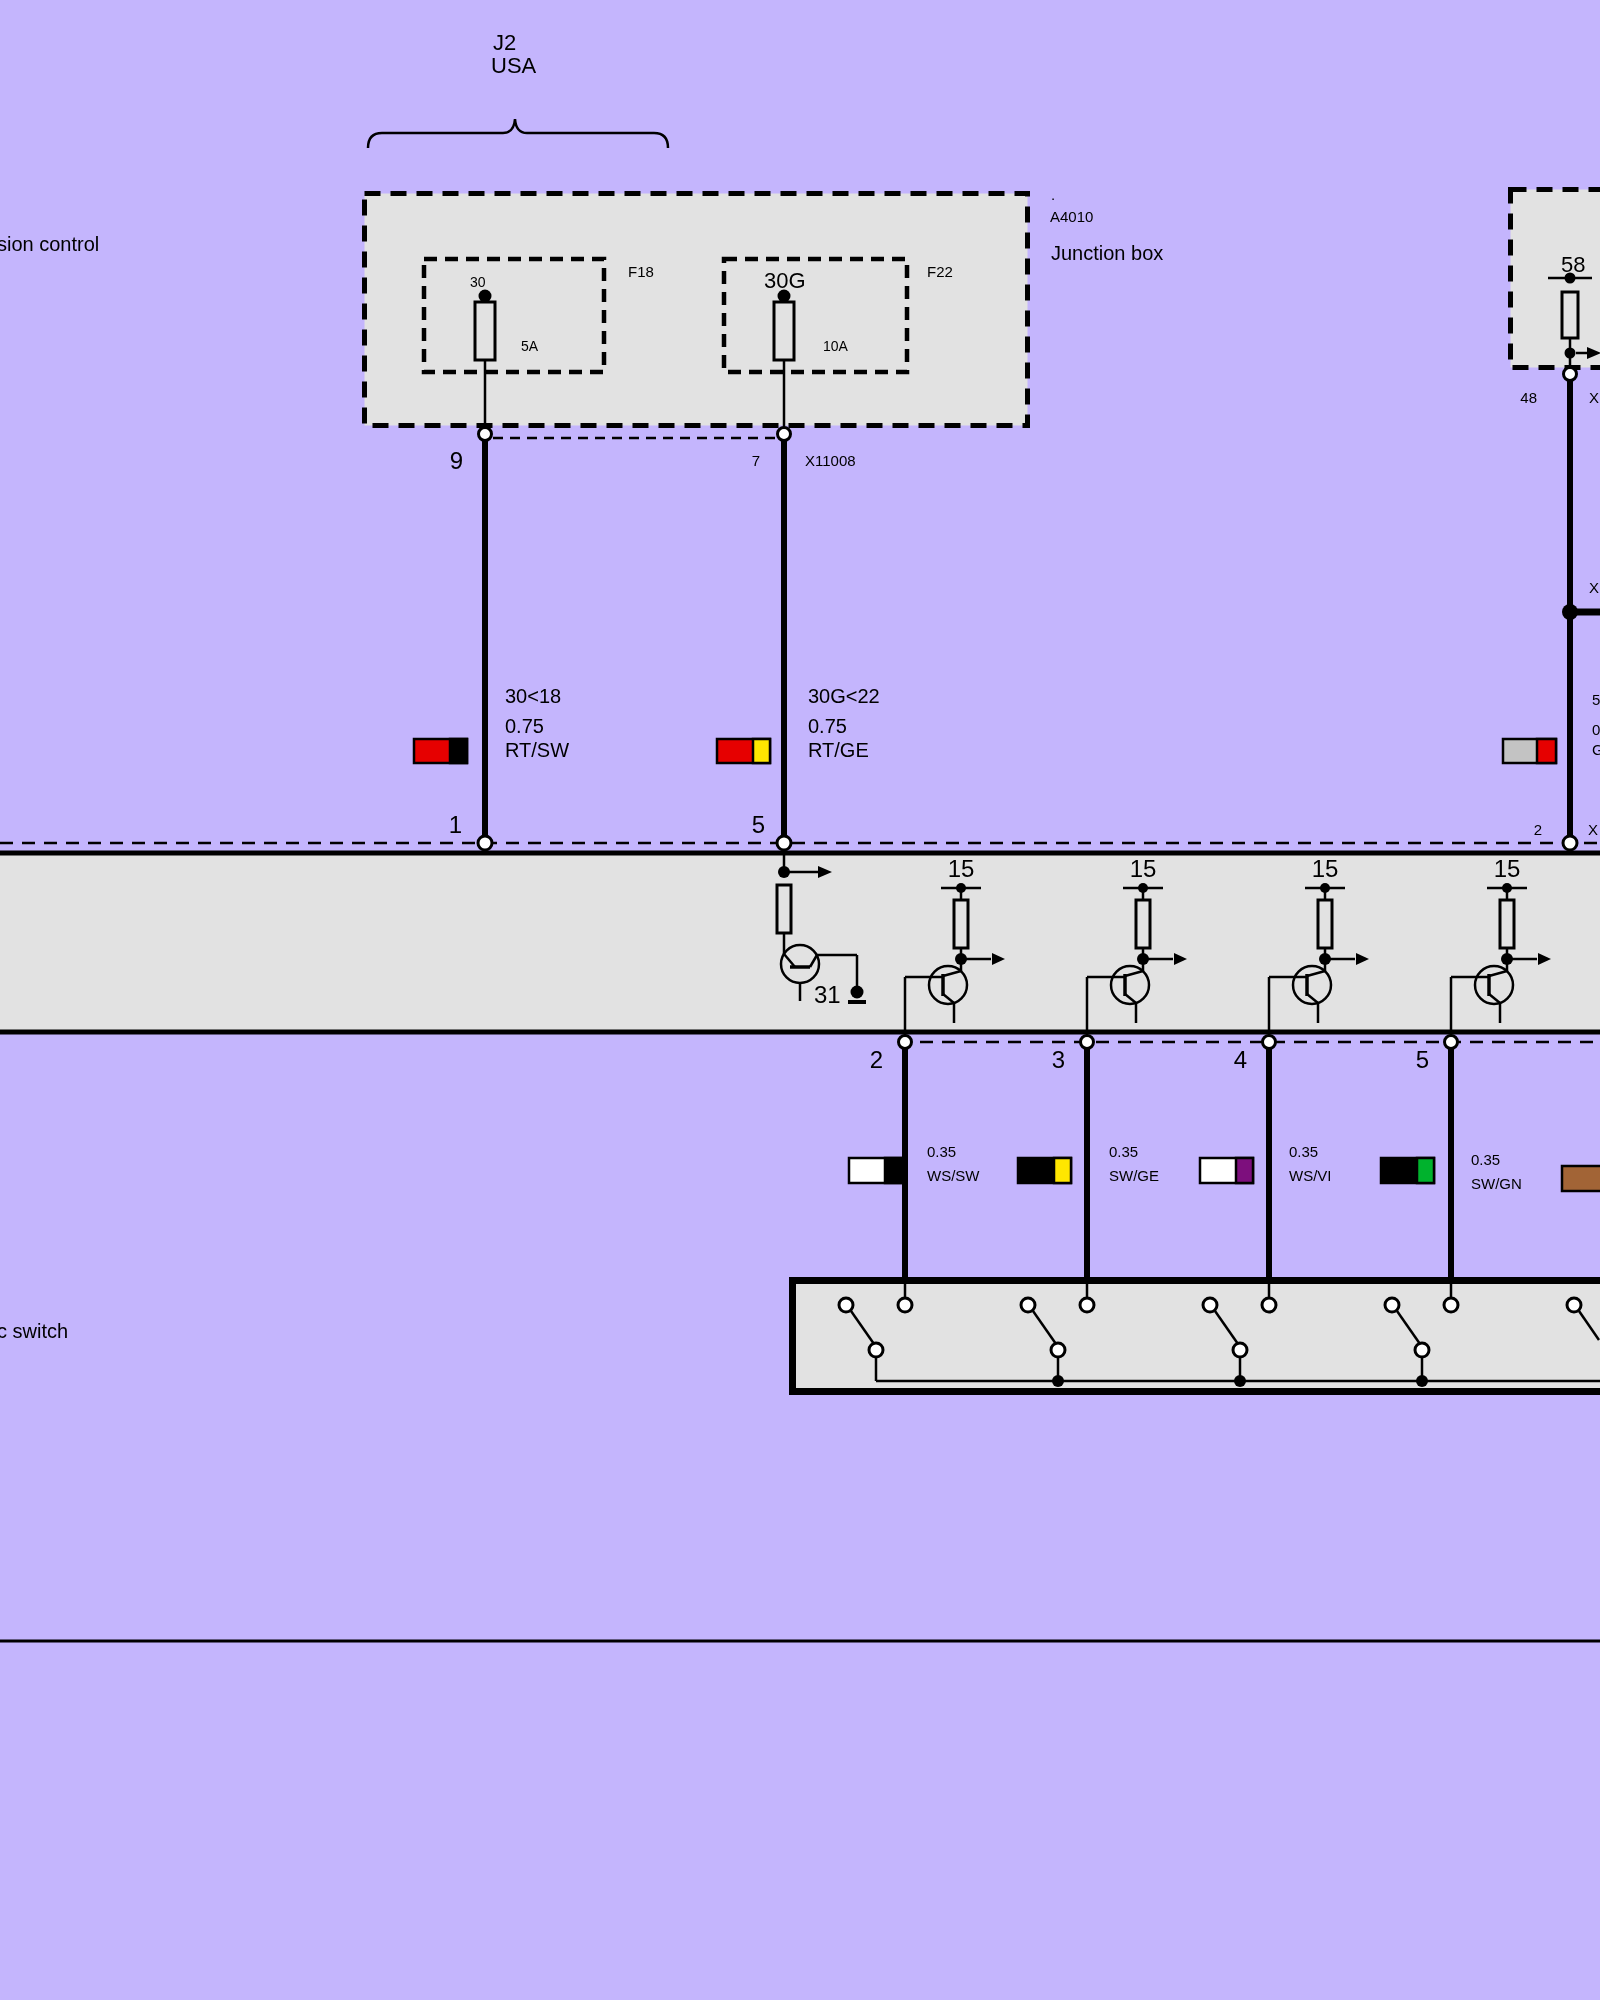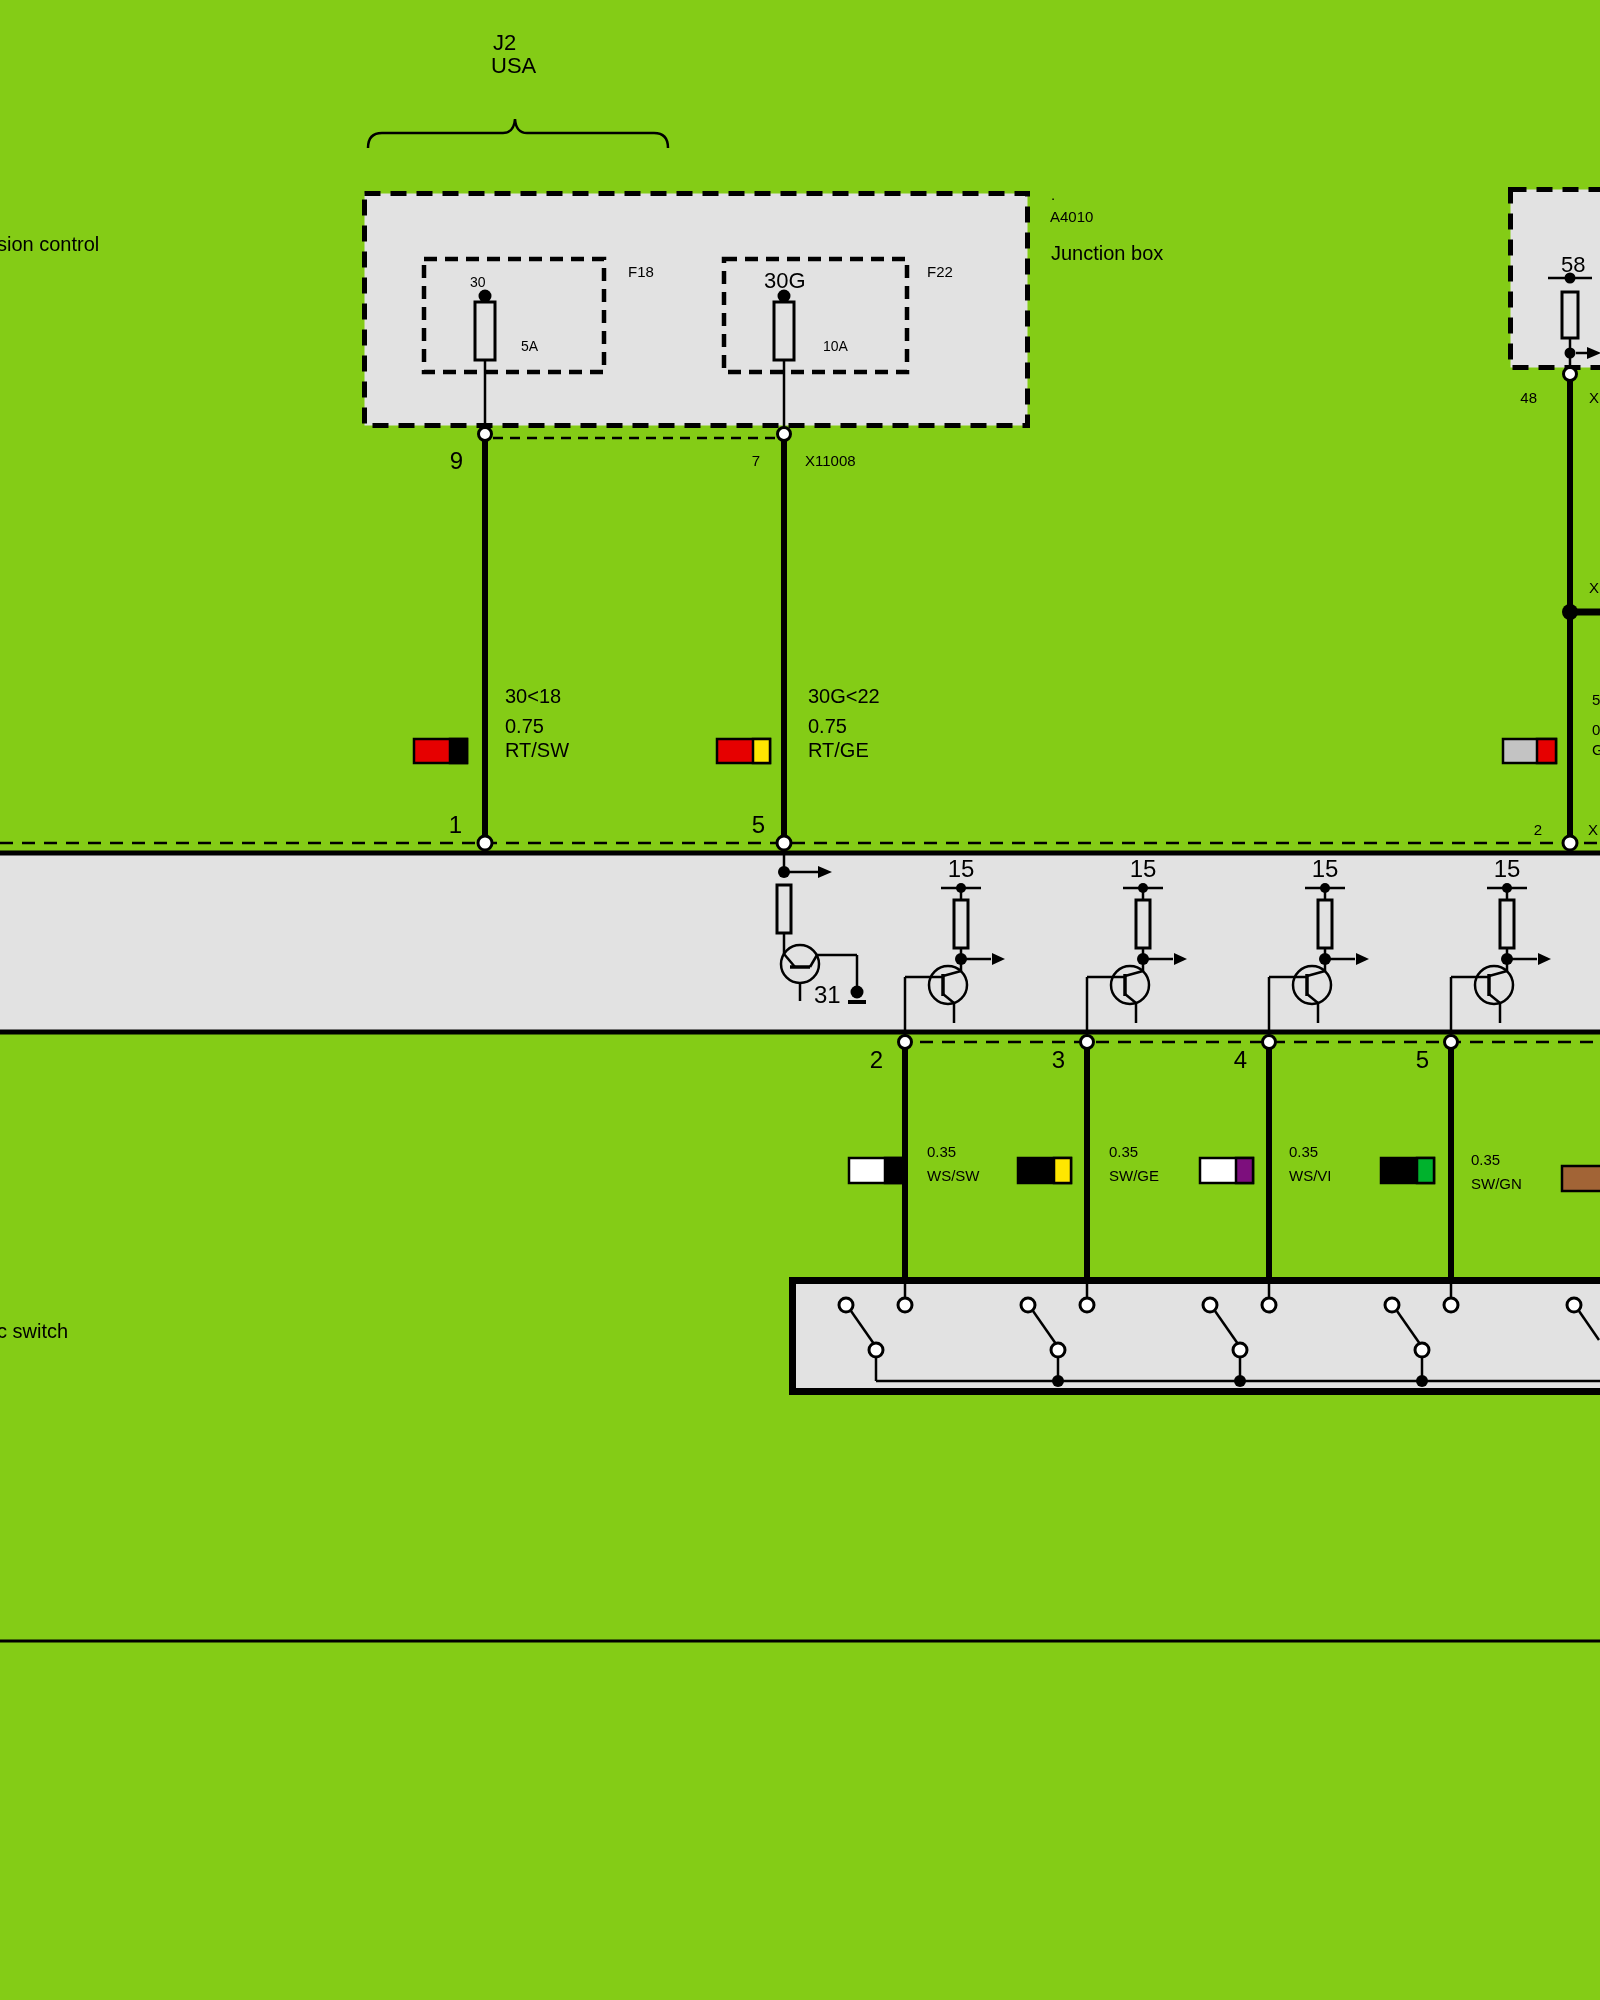--- a/index.html
+++ b/index.html
@@ -1,16 +1,16 @@
 <!DOCTYPE html>
 <html><head>
 <meta charset="utf-8">
 <style>
   html,body{margin:0;padding:0;background:#fff;}
-  .canvas{position:relative;width:1600px;height:2000px;overflow:hidden;background:#84cc16;}
+  .canvas{position:relative;width:1600px;height:2000px;overflow:hidden;background:#c4b5fd;}
   svg{display:block;}
   text{font-family:"Liberation Sans","DejaVu Sans",sans-serif;fill:#000;}
   .t22{font-size:22px;}
   .t20{font-size:20px;}
   .t24{font-size:24px;}
   .t15{font-size:15px;}
   .t14{font-size:14px;}
   .wire{stroke:#000;stroke-width:6;fill:none;}
   .thin{stroke:#000;stroke-width:2.5;fill:none;}
   .sym{stroke:#000;stroke-width:3;fill:#e2e2e2;}

